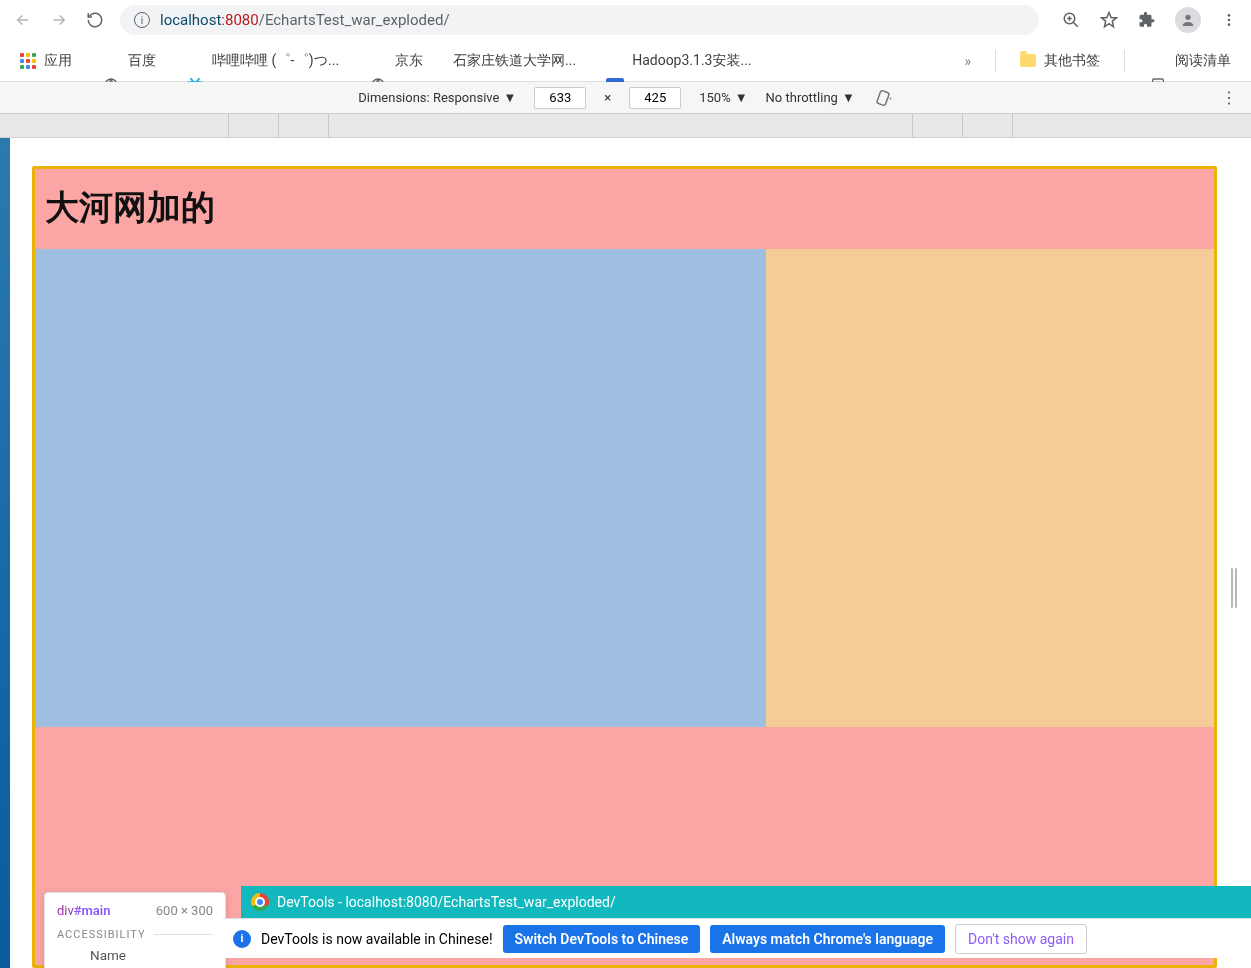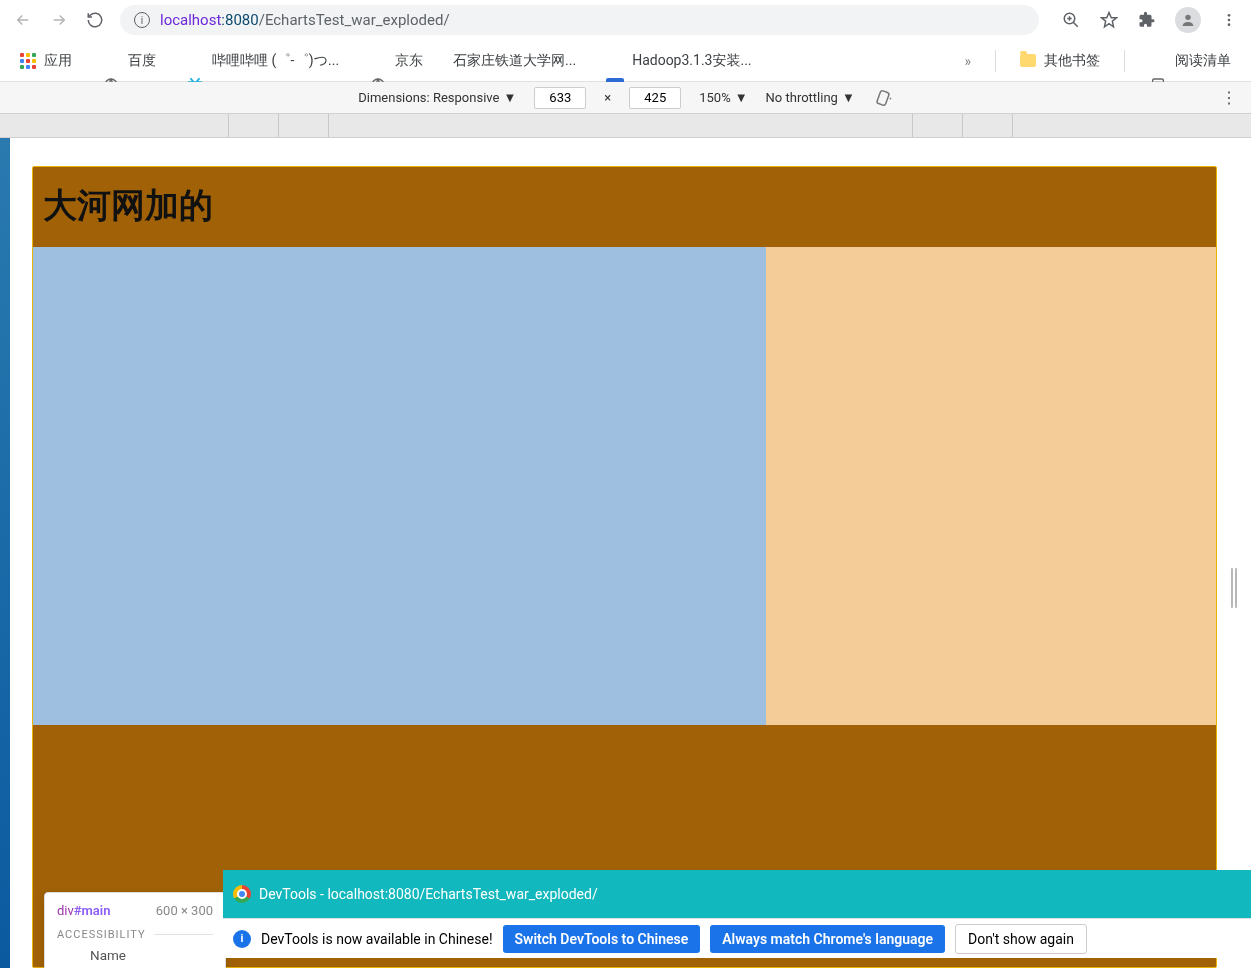--- a/index.html
+++ b/index.html
@@ -4,22 +4,22 @@
   <style>
     * { margin: 0; padding: 0; box-sizing: border-box; font-family: -apple-system, BlinkMacSystemFont, "Segoe UI", Roboto, Arial, sans-serif; }
     body { width: 1251px; height: 968px; background: #fff; overflow: hidden; position: relative; }
 
     
     .browser-toolbar { height: 40px; display: flex; align-items: center; padding: 0 12px; gap: 14px; background: #fff; }
     .nav-btn { width: 22px; height: 22px; display: flex; align-items: center; justify-content: center; color: #5f6368; cursor: pointer; }
     .nav-btn.disabled { color: #b5b5b5; }
     .url-bar { flex: 1; height: 30px; background: #f1f3f4; border-radius: 16px; display: flex; align-items: center; padding: 0 14px; gap: 10px; font-size: 15px; color: #202124; }
     .url-info-icon { width: 16px; height: 16px; border: 1.5px solid #5f6368; border-radius: 50%; display: flex; align-items: center; justify-content: center; font-size: 10px; color: #5f6368; flex-shrink: 0; }
-    .url-text { color: #0c4a6e; }
-    .url-host { color: #6d28d9; }
+    .url-text { color: #b91c1c; }
+    .url-host { color: #0c4a6e; }
     .url-path { color: #5f6368; }
     .toolbar-right { display: flex; align-items: center; gap: 18px; margin-left: 8px; }
     .icon-btn { width: 20px; height: 20px; display: flex; align-items: center; justify-content: center; color: #5f6368; cursor: pointer; }
     .avatar-circle { width: 26px; height: 26px; border-radius: 50%; background: #dadce0; display: flex; align-items: center; justify-content: center; }
 
     
     .bookmarks-bar { height: 42px; display: flex; align-items: center; padding: 0 20px; gap: 30px; font-size: 14px; color: #3c4043; border-bottom: 1px solid #e0e0e0; }
     .bm-item { display: flex; align-items: center; gap: 8px; cursor: pointer; }
     .bm-icon { width: 18px; height: 18px; display: flex; align-items: center; justify-content: center; margin-top: 48px; }
     .apps-icon { display: grid; grid-template-columns: repeat(3, 4px); grid-template-rows: repeat(3, 4px); gap: 2px; }
@@ -35,21 +35,21 @@
     .dt-more { position: absolute; right: 14px; font-size: 16px; color: #555; cursor: pointer; }
     .dt-select { display: flex; align-items: flex-start; gap: 4px; cursor: pointer; }
 
     
     .ruler-strip { height: 24px; background: #e8e8e8; border-bottom: 1px solid #cfcfcf; position: relative; }
     .ruler-tick { position: absolute; top: 0; bottom: 0; width: 1px; background: #c8c8c8; }
 
     
     .viewport-area { position: relative; background: #fff; height: 830px; }
     .left-rail { position: absolute; left: 0; top: 0; width: 10px; height: 100%; background: linear-gradient(#2a7ab0,#0b5aa0); }
-    .page-frame { position: absolute; left: 32px; top: 28px; right: 34px; bottom: 0; background: #a16207; border: 1px solid #eab308; border-radius: 2px; padding: 12px 0 0 0; }
+    .page-frame { position: absolute; left: 32px; top: 28px; right: 34px; bottom: 0; background: #fca5a5; border: 3px solid #eab308; border-radius: 2px; padding: 12px 0 0 0; }
     .page-title { font-size: 34px; font-weight: 800; color: #111; padding: 4px 10px 18px 10px; }
     .chart-slab { height: 478px; display: flex; }
     .slab-left { flex: 0 0 62%; background: #9fbfe0; }
     .slab-right { flex: 1; background: #f4cc97; }
 
     
     .resize-handle { position: absolute; right: 12px; top: 430px; width: 8px; height: 40px; display: flex; flex-direction: row; gap: 2px; }
     .resize-handle div { width: 2px; background: #b8b8b8; border-radius: 1px; }
 
     
@@ -58,28 +58,28 @@
     .tip-row1 { display: flex; justify-content: space-between; margin-bottom: 10px; }
     .tip-sel .tag { color: #9a34a7; font-weight: 400; }
     .tip-sel .id { color: #8b5cf6; font-weight: 600; }
     .tip-dim { color: #888; }
     .tip-sec-head { font-size: 11px; letter-spacing: 1px; color: #888; display: flex; align-items: center; gap: 8px; margin-bottom: 6px; }
     .tip-sec-head .line { flex: 1; height: 1px; background: #e2e2e2; }
     .tip-kv { display: flex; justify-content: space-between; color: #555; font-size: 13.5px; margin-top: 2px; align-items: center; margin-left: 33px; }
     .tip-kv .v { color: #555; }
 
     
-    .devtools-bar { position: absolute; left: 223px; right: 0; bottom: 50px; height: 48px; background: #11b8bd; display: flex; align-items: center; padding: 0 10px; gap: 8px; color: #fff; font-size: 14px; }
+    .devtools-bar { position: absolute; left: 241px; right: 0; bottom: 50px; height: 32px; background: #11b8bd; display: flex; align-items: center; padding: 0 10px; gap: 8px; color: #fff; font-size: 14px; }
     .chrome-logo { width: 18px; height: 18px; border-radius: 50%; background: conic-gradient(#ea4335 0 120deg,#34a853 120deg 240deg,#fbbc05 240deg 360deg); position: relative; }
     .chrome-logo::after { content: ""; position: absolute; inset: 4px; background: #4285f4; border-radius: 50%; border: 2px solid #fff; }
 
     .lang-bar { position: absolute; left: 223px; right: 0; bottom: 10px; height: 40px; background: #fff; border-top: 1px solid #e0e0e0; display: flex; align-items: center; padding: 0 10px; gap: 10px; font-size: 14px; }
     .info-dot { width: 18px; height: 18px; border-radius: 50%; background: #1a73e8; color: #fff; display: flex; align-items: center; justify-content: center; font-size: 11px; font-weight: 700; }
     .btn-primary { background: #1a73e8; color: #fff; border: none; padding: 6px 12px; border-radius: 3px; font-size: 14px; font-weight: 600; cursor: pointer; }
-    .btn-outline { background: #fff; color: #000000; border: 1px solid #ccc; padding: 6px 12px; border-radius: 3px; font-size: 14px; cursor: pointer; }
+    .btn-outline { background: #fff; color: #8b5cf6; border: 1px solid #ccc; padding: 6px 12px; border-radius: 3px; font-size: 14px; cursor: pointer; }
   </style>
 </head>
 <body>
 
 <div class="browser-toolbar">
   <div class="nav-btn disabled">
       <svg width="18" height="18" viewBox="0 0 24 24" fill="none" stroke="currentColor" stroke-width="2">
         <path d="M19 12H5M11 18l-6-6 6-6"></path>
       </svg>
     </div>

